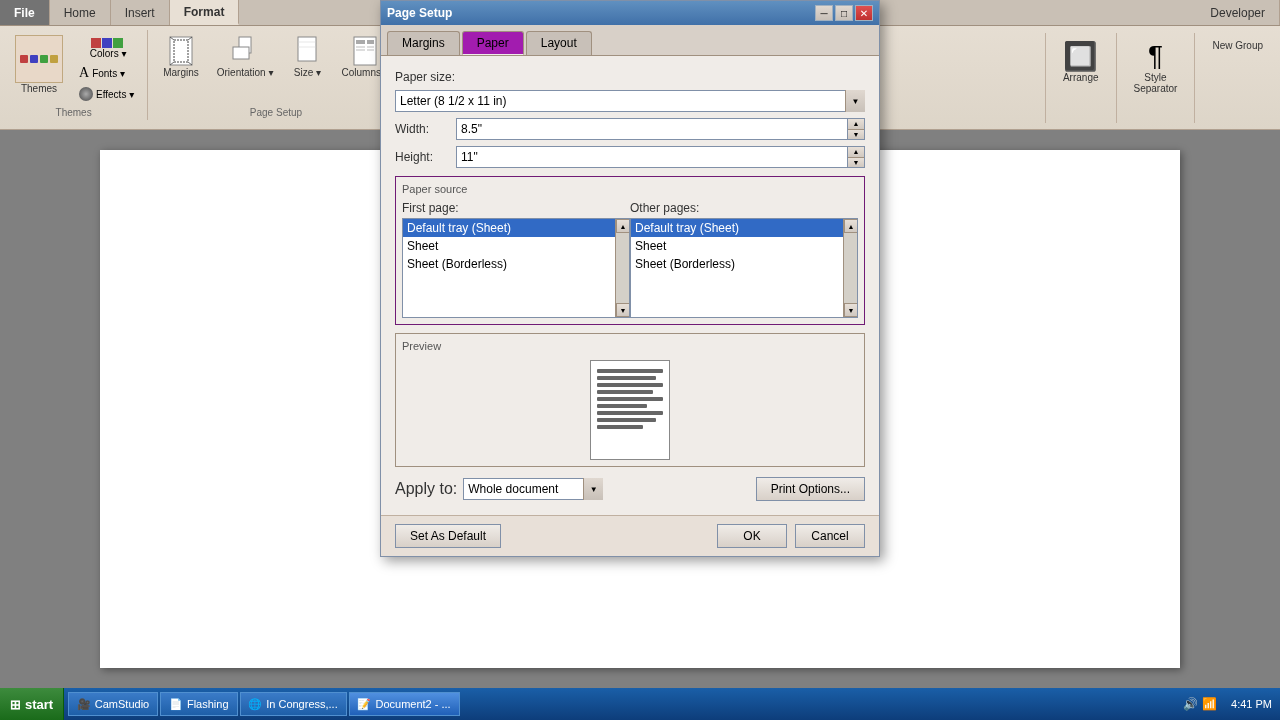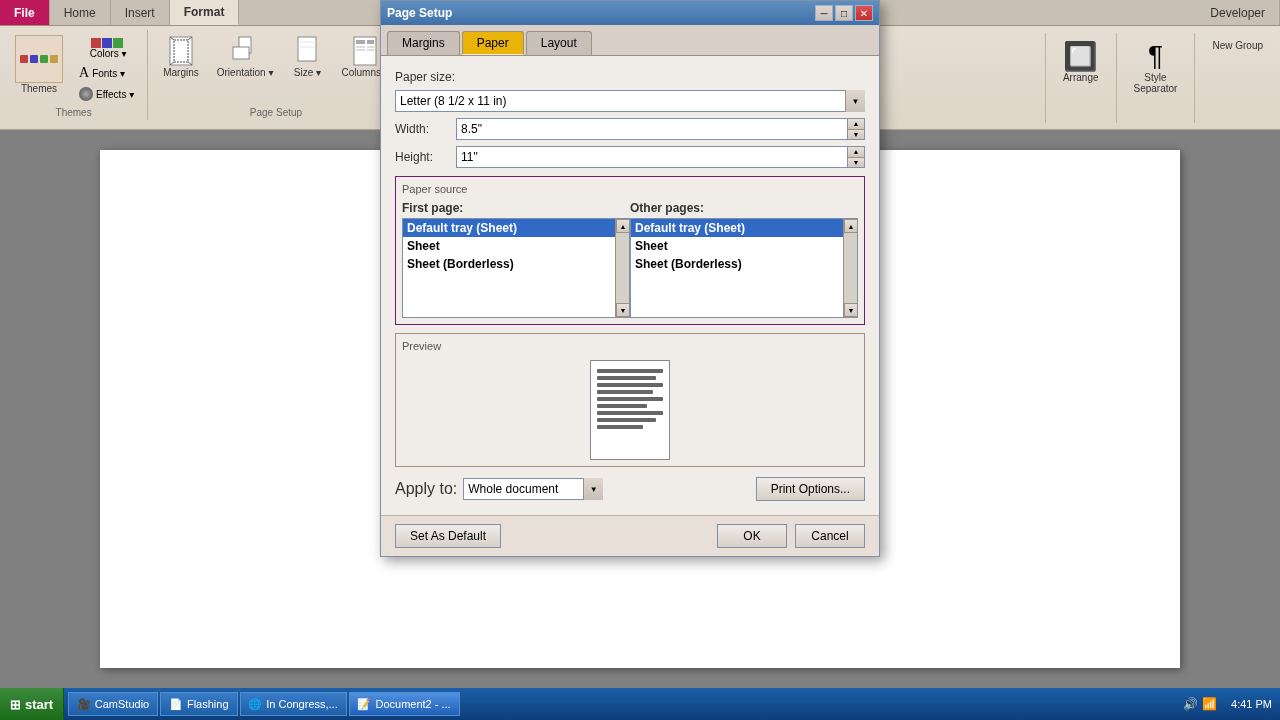--- a/index.html
+++ b/index.html
@@ -42,21 +42,21 @@
       color: #333;
     }
 
     .ribbon-tab.active {
       background: #e8e0d5;
       border-bottom: 2px solid #e8e0d5;
       font-weight: bold;
     }
 
     .ribbon-tab.file-tab {
-      background: #be185d;
+      background: #737373;
       color: white;
       font-weight: bold;
     }
 
     .ribbon-content {
       display: flex;
       height: 104px;
       align-items: flex-start;
       padding: 4px 0;
     }
@@ -303,21 +303,21 @@
       font-size: 12px;
       cursor: pointer;
       border: 1px solid #a0907f;
       border-bottom: none;
       background: #c8c0b8;
       margin-right: 2px;
       border-radius: 3px 3px 0 0;
     }
 
     .dialog-tab.active {
-      background: #eab308;
+      background: #a21caf;
       border-bottom: 1px solid #f0ece8;
       z-index: 1;
     }
 
     .dialog-body {
       padding: 14px;
     }
 
     .section-label {
       color: #333;
@@ -416,21 +416,20 @@
 
     .paper-source-title {
       font-size: 11px;
       color: #555;
       margin-bottom: 6px;
     }
 
     .paper-source-row {
       display: flex;
       gap: 0;
-      font-weight: bold;
     }
 
     .paper-source-col {
       flex: 1;
     }
 
     .paper-source-label {
       font-size: 12px;
       color: #333;
       margin-bottom: 3px;

